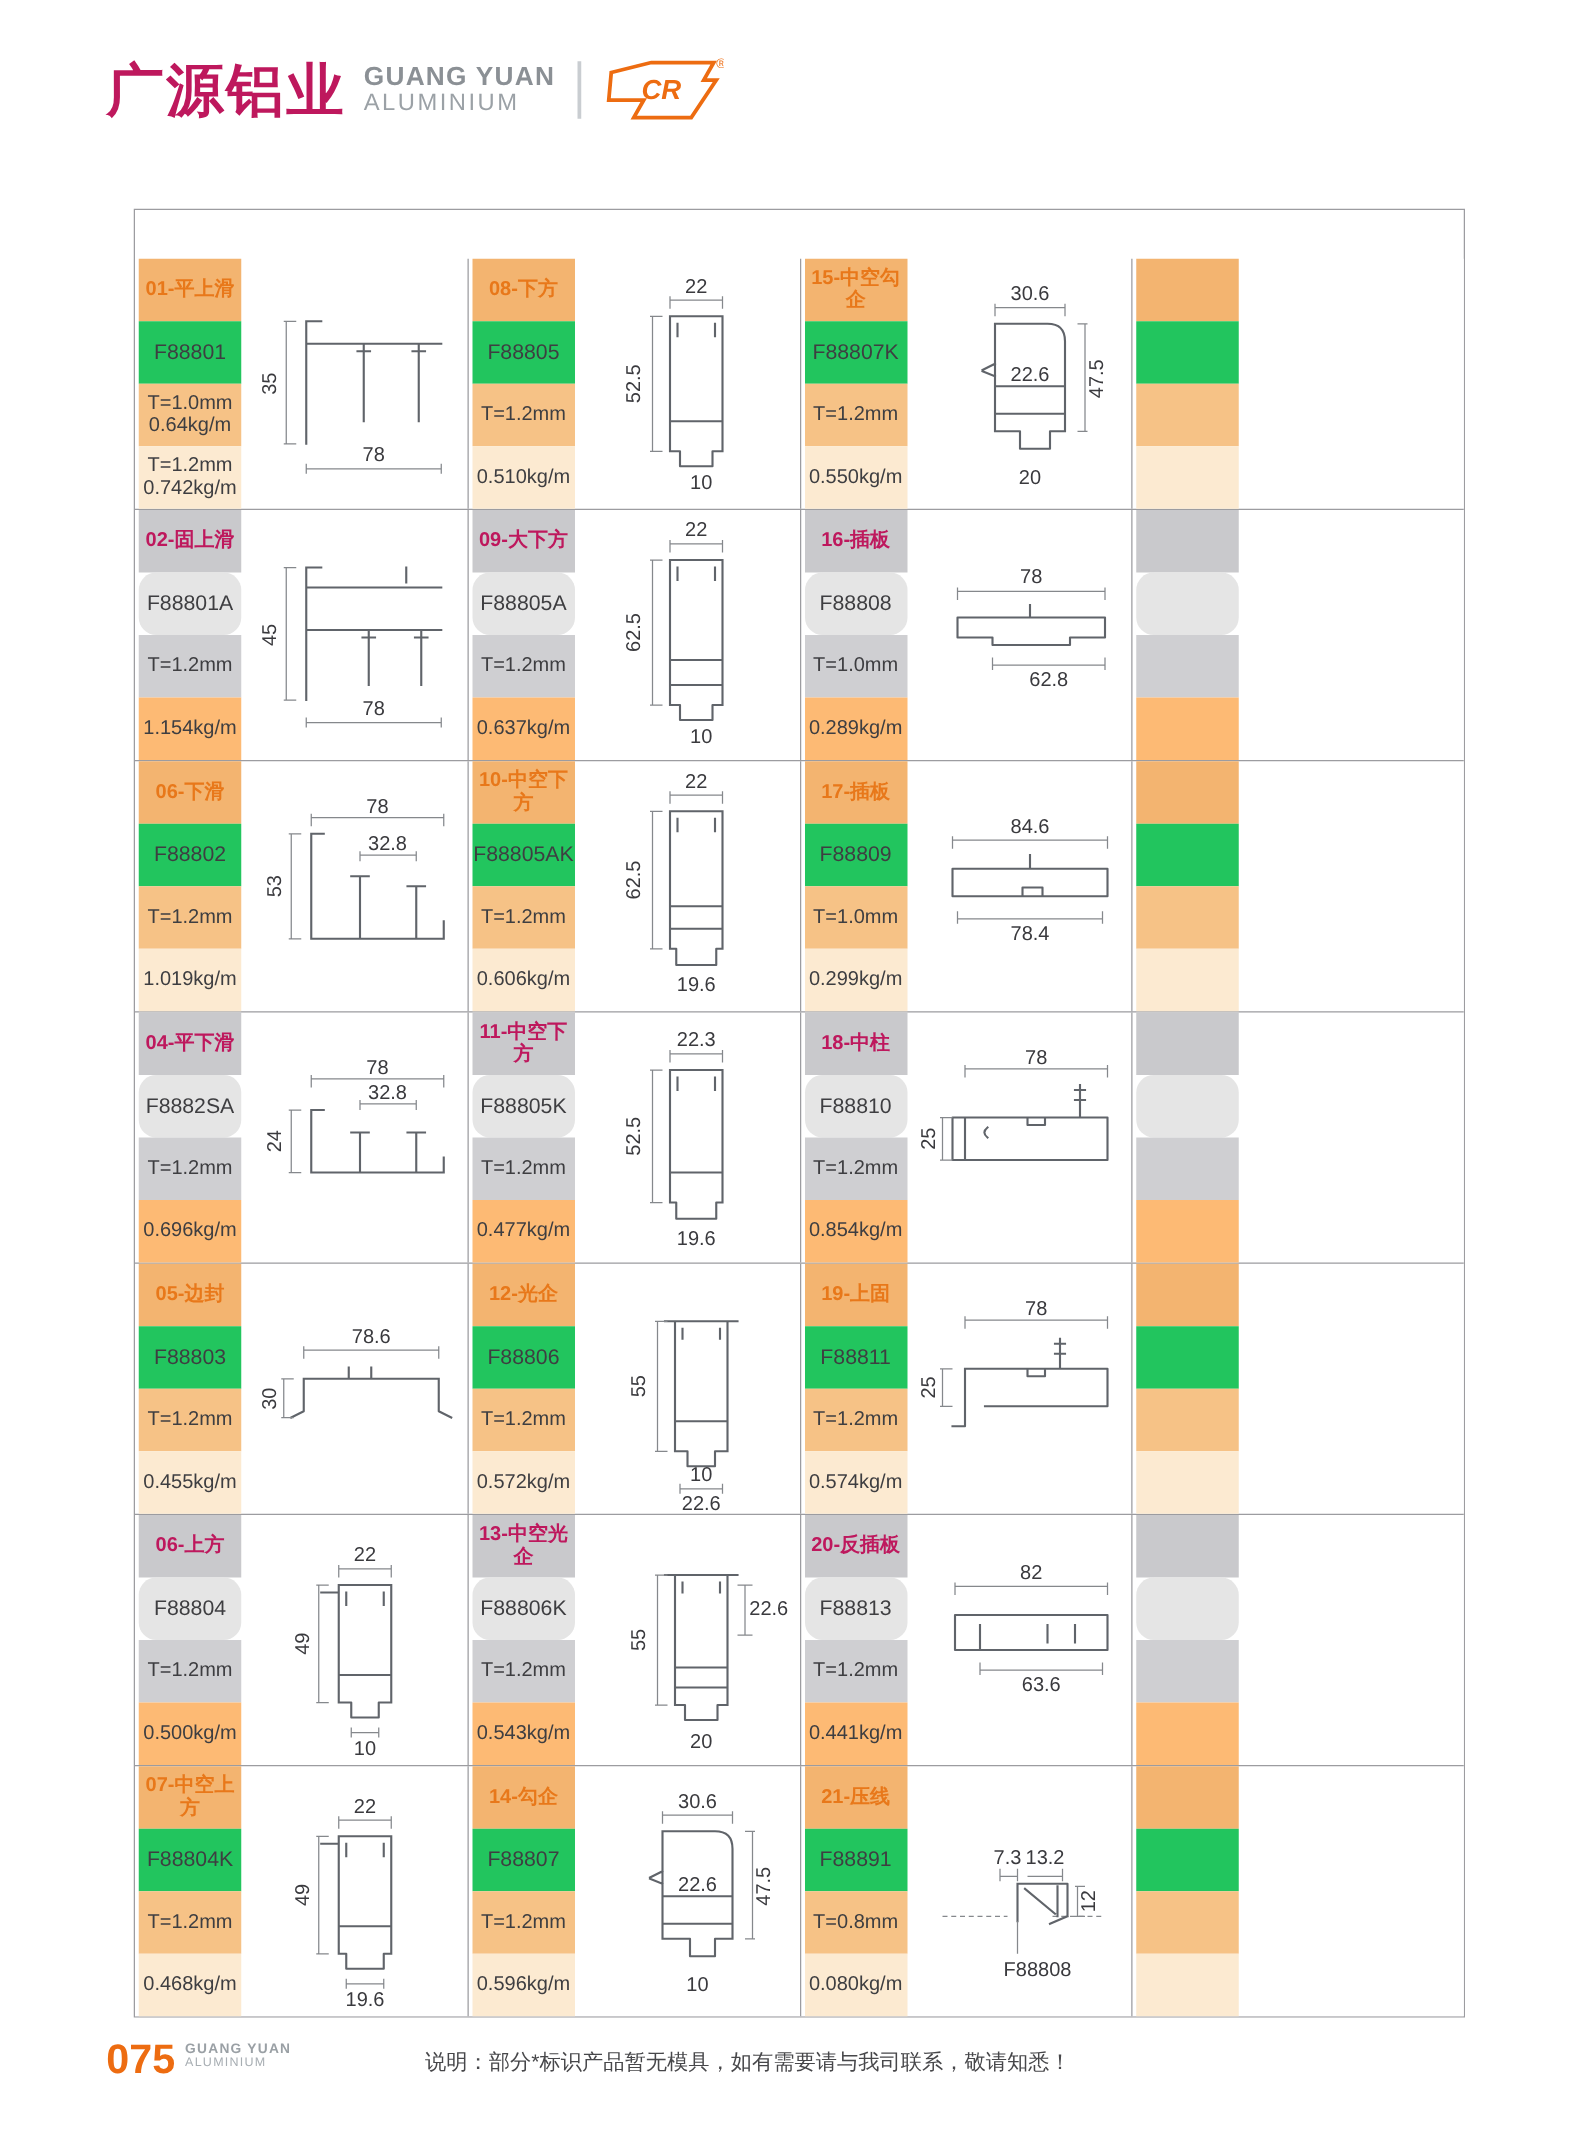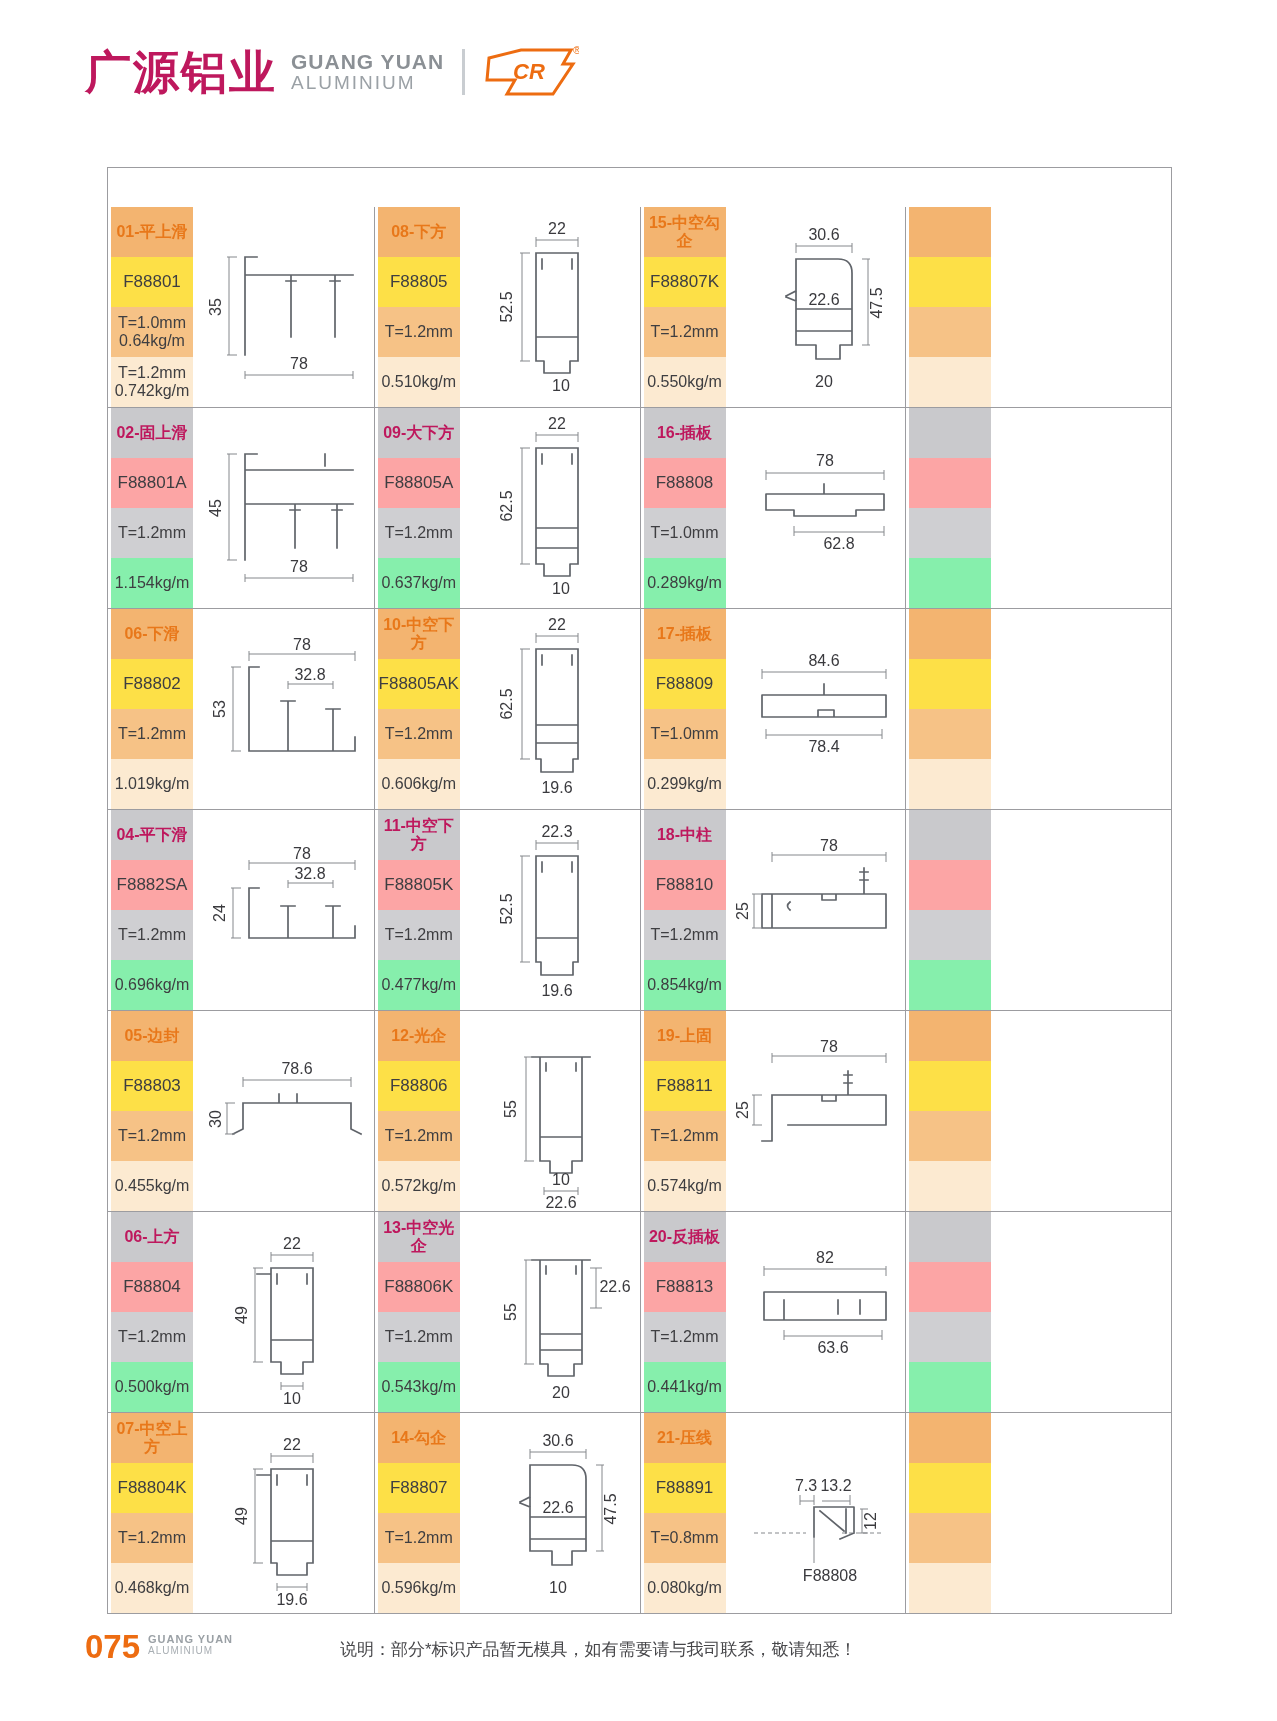--- a/index.html
+++ b/index.html
@@ -19,27 +19,27 @@
   .row{display:flex;height:200px;border-top:1px solid #9c9ca0;background:#fff;}
   .g{display:flex;width:25%;box-sizing:border-box;}
   .g + .g{border-left:1px solid #9c9ca0;}
   .lab{width:82px;margin-left:3px;display:flex;flex-direction:column;flex:none;}
   .band{flex:1;display:flex;flex-direction:column;align-items:center;justify-content:center;
         text-align:center;font-size:16px;line-height:1.15;}
   .band span{display:block;}
   .b1{font-weight:bold;font-size:16px;}
   .b2{font-size:17px;}
   .ro .b1{background:#f3b470;color:#e8781a;}
-  .ro .b2{background:#fde047;}
+  .ro .b2{background:#22c55e;}
   .ro .b3{background:#f6c286;}
   .ro .b4{background:#fcead1;}
   .ge .b1{background:#c9c9cc;color:#be185d;}
-  .ge .b2{background:#fca5a5;}
+  .ge .b2{background:#e5e5e5;border-radius:14px;}
   .ge .b3{background:#cfcfd2;}
-  .ge .b4{background:#86efac;}
+  .ge .b4{background:#fdba74;}
   .diag{flex:1;display:flex;align-items:center;justify-content:center;position:relative;}
   
   svg.sk{overflow:visible;display:block;}
   .p{fill:none;stroke:#60646a;stroke-width:1.7;stroke-linejoin:round;stroke-linecap:square;}
   .d{fill:none;stroke:#85888c;stroke-width:1;}
   .dash{stroke-dasharray:4 3;}
   text.t{font-family:"Liberation Sans","DejaVu Sans",sans-serif;font-size:16px;fill:#3a3a3e;text-anchor:middle;}
   
   .footer{position:absolute;left:85px;top:1630px;display:flex;align-items:flex-start;}
   .page-num{font-size:33px;font-weight:bold;color:#ed6c11;line-height:1;}

